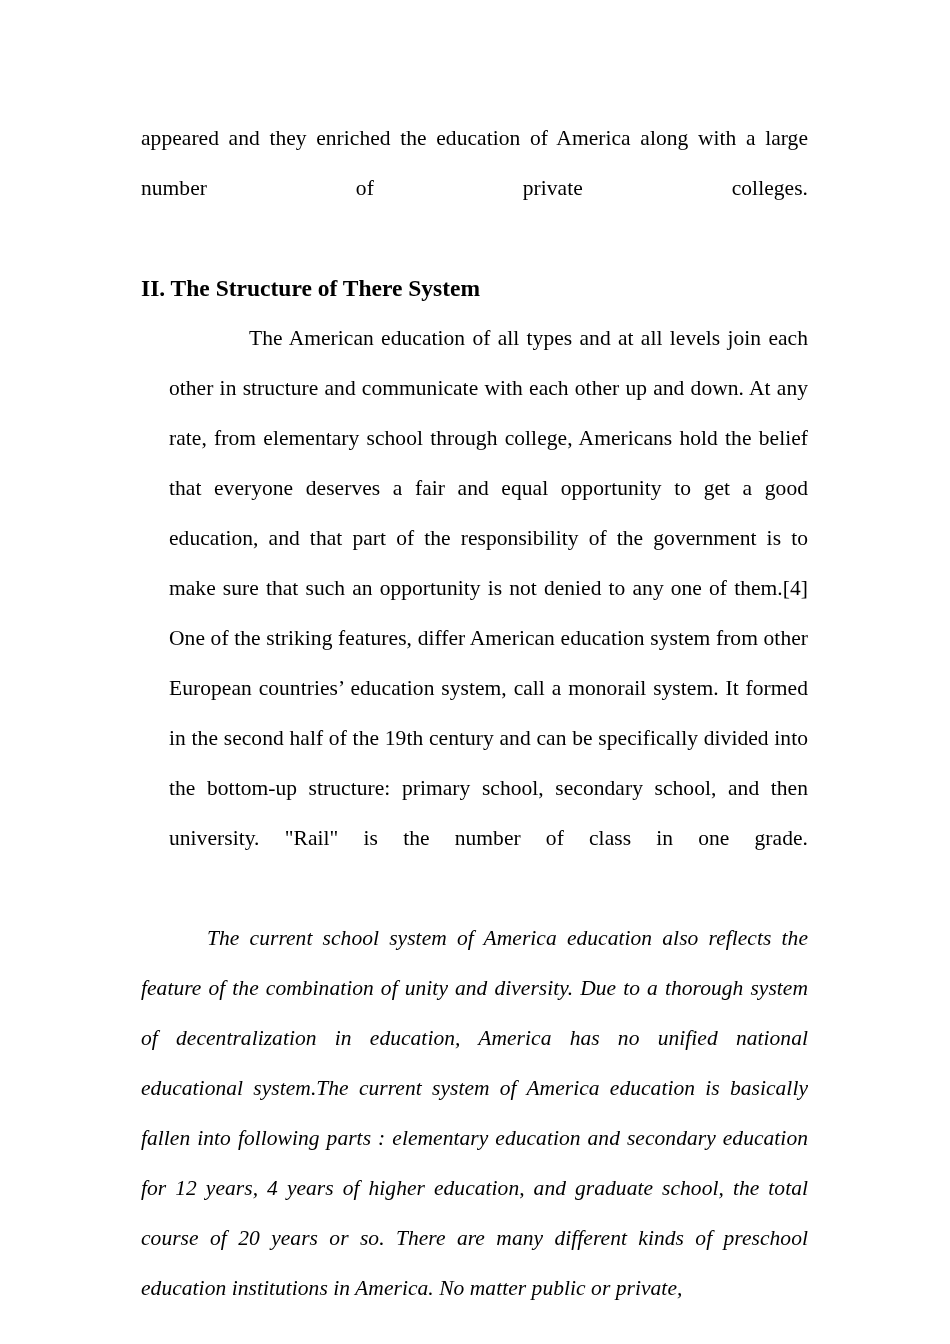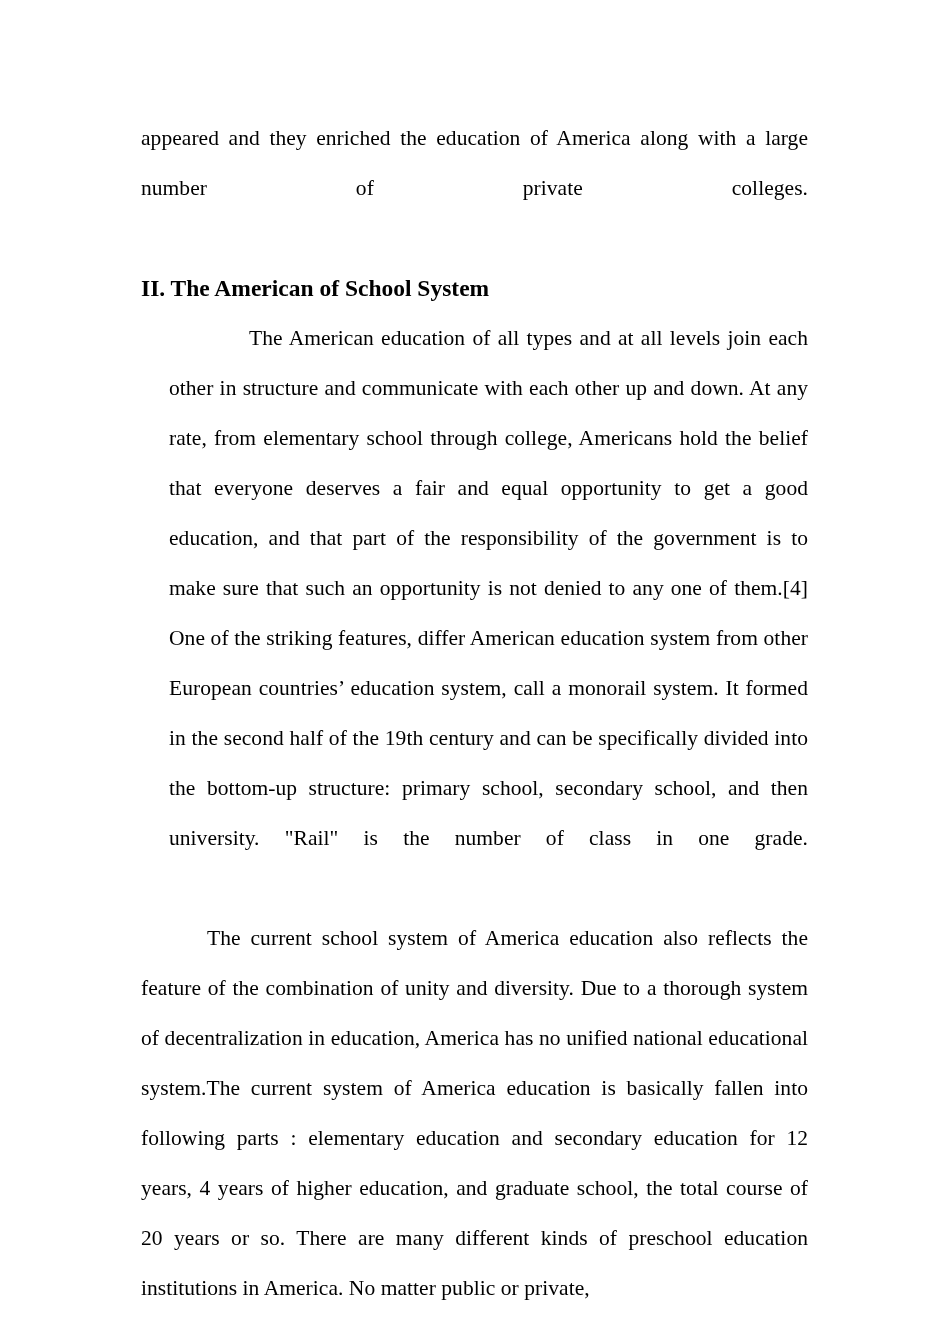--- a/index.html
+++ b/index.html
@@ -45,41 +45,41 @@
   
   .para::after {
     content: "";
     display: inline-block;
     width: 100%;
   }
   .para.no-stretch::after { display: none; }
 
   .para-cont { text-indent: 0; }
   .para-a    { text-indent: 80px; margin-left: 28px; }
-  .para-b    { text-indent: 66px; }
+  .para-b    { text-indent: 66px; font-style: italic; }
 
   
   .heading {
     margin: 0;
     font-size: 23.5px;
     line-height: 50px;
     font-weight: bold;
     text-align: left;
     color: #000000;
     white-space: nowrap;
   }
 </style>
 </head>
 <body>
 
 <div class="page">
   <div class="content">
 
     <p class="para para-cont">appeared and they enriched the education of America along with a large number of private colleges.</p>
 
-    <h2 class="heading">II. The American of School System</h2>
+    <h2 class="heading">II. The Structure of There System</h2>
 
     <p class="para para-a">The American education of all types and at all levels join each other in structure and communicate with each other up and down. At any rate, from elementary school through college, Americans hold the belief that everyone deserves a fair and equal opportunity to get a good education, and that part of the responsibility of the government is to make sure that such an opportunity is not denied to any one of them.[4] One of the striking features, differ American education system from other European countries’ education system, call a monorail system. It formed in the second half of the 19th century and can be specifically divided into the bottom-up structure: primary school, secondary school, and then university. "Rail" is the number of class in one grade.</p>
 
     <p class="para para-b no-stretch">The current school system of America education also reflects the feature of the combination of unity and diversity. Due to a thorough system of decentralization in education, America has no unified national educational system.The current system of America education is basically fallen into following parts : elementary education and secondary education for 12 years, 4 years of higher education, and graduate school, the total course of 20 years or so. There are many different kinds of preschool education institutions in America. No matter public or private,</p>
 
   </div>
 </div>
 
 </body></html>

